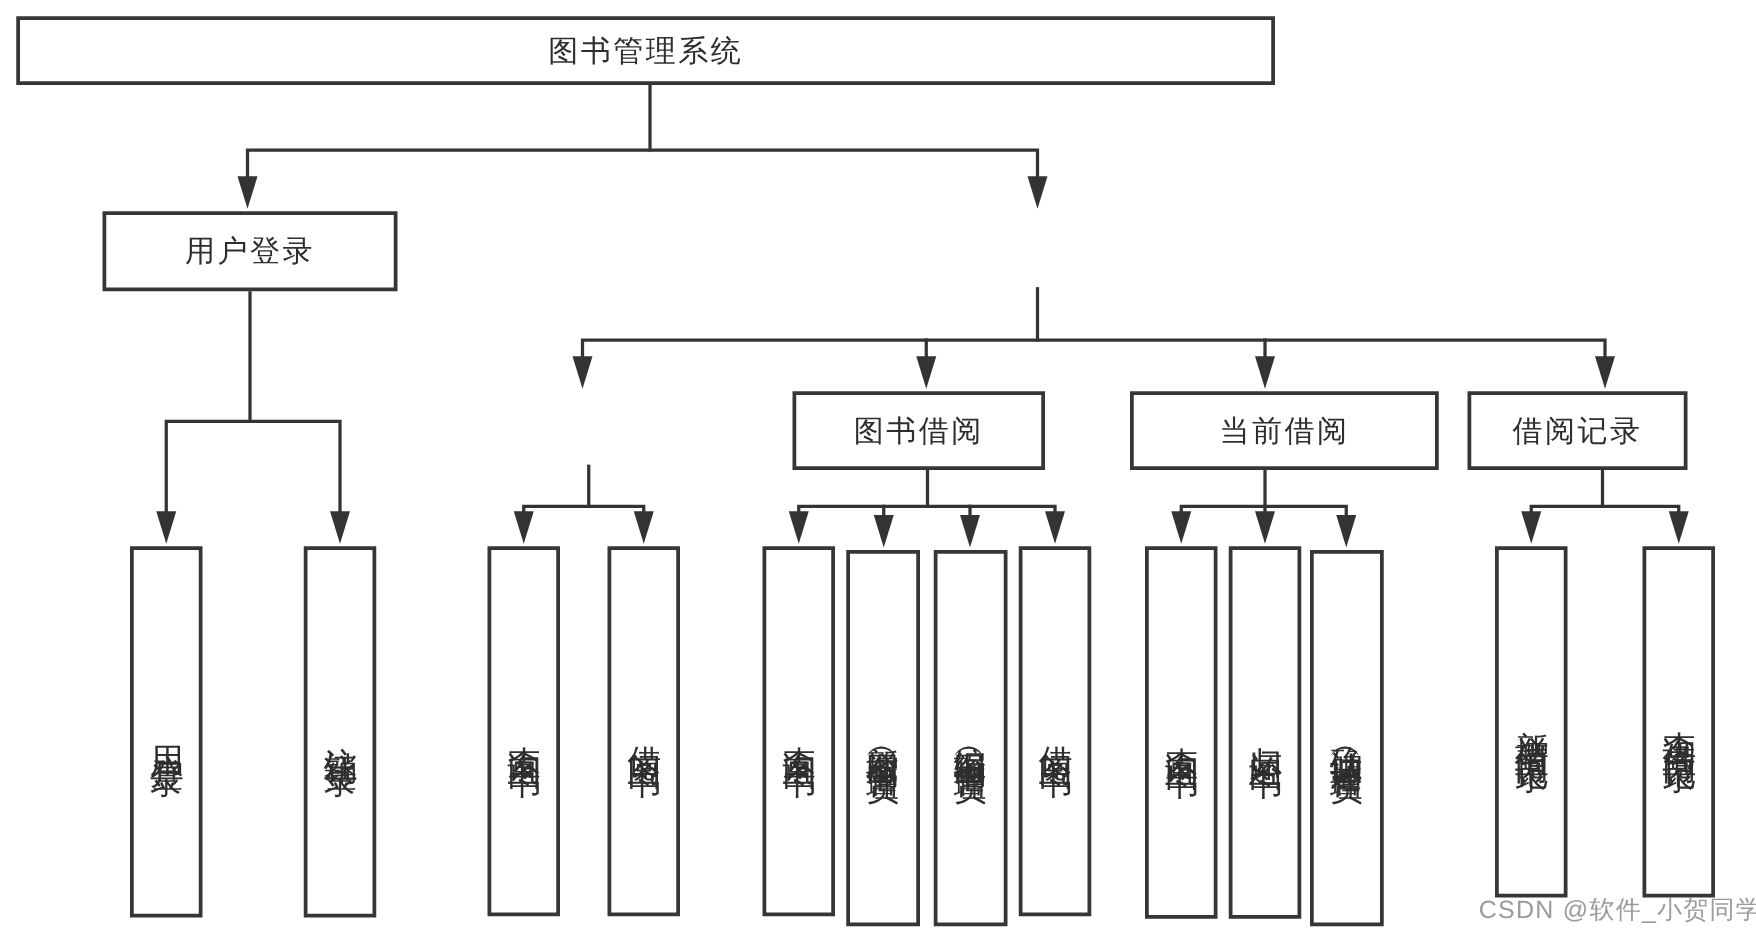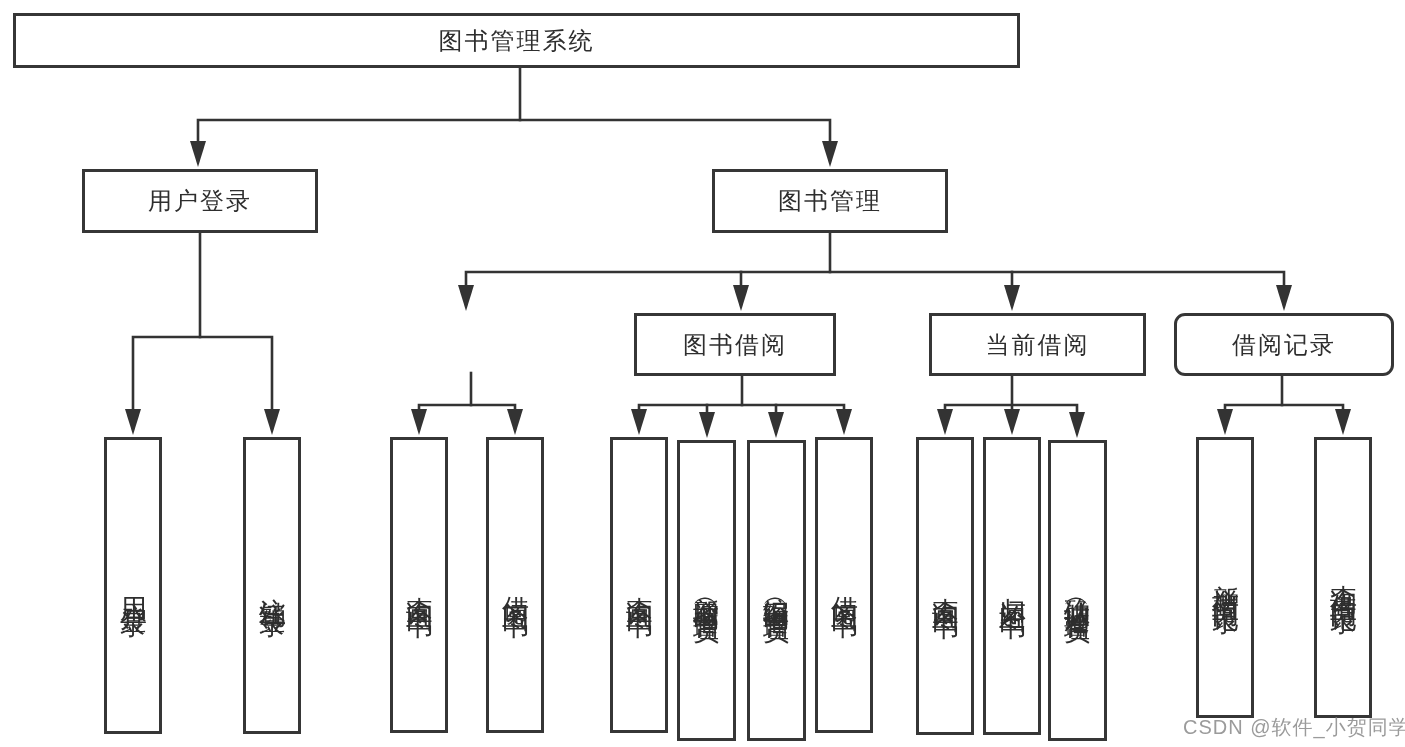--- a/index.html
+++ b/index.html
@@ -118,25 +118,24 @@
       <polygon points="1004,409 1020,409 1012,435"></polygon>
       <polygon points="1069,412 1085,412 1077,438"></polygon>
       <polygon points="1217,409 1233,409 1225,435"></polygon>
       <polygon points="1335,409 1351,409 1343,435"></polygon>
     </g>
   </svg>
 
   <div class="node" style="left:13px;top:13px;width:1007px;height:55px;">图书管理系统</div>
 
   <div class="node" style="left:82px;top:169px;width:236px;height:64px;">用户登录</div>
-  <div class="node" style="left:712px;top:169px;width:236px;height:64px;">图书管理</div>
 
   <div class="node" style="left:634px;top:313px;width:202px;height:63px;">图书借阅</div>
-  <div class="node" style="left:904px;top:313px;width:217px;height:63px;margin-left:25px;">当前借阅</div>
-  <div class="node" style="left:1174px;top:313px;width:220px;height:63px;border-radius:11px;">借阅记录</div>
+  <div class="node" style="left:904px;top:313px;width:247px;height:63px;">当前借阅</div>
+  <div class="node" style="left:1174px;top:313px;width:176px;height:63px;">借阅记录</div>
 
   <div class="leaf" style="left:104px;top:437px;width:58px;height:297px;">用户登录</div>
   <div class="leaf" style="left:243px;top:437px;width:58px;height:297px;">注销登录</div>
 
   <div class="leaf" style="left:390px;top:437px;width:58px;height:296px;">查询图书</div>
   <div class="leaf" style="left:486px;top:437px;width:58px;height:296px;">借阅图书</div>
 
   <div class="leaf" style="left:610px;top:437px;width:58px;height:296px;">查询图书</div>
   <div class="leaf tight" style="left:677px;top:440px;width:59px;height:301px;">新增图书（管理员）</div>
   <div class="leaf tight" style="left:747px;top:440px;width:59px;height:301px;">编辑图书（管理员）</div>

